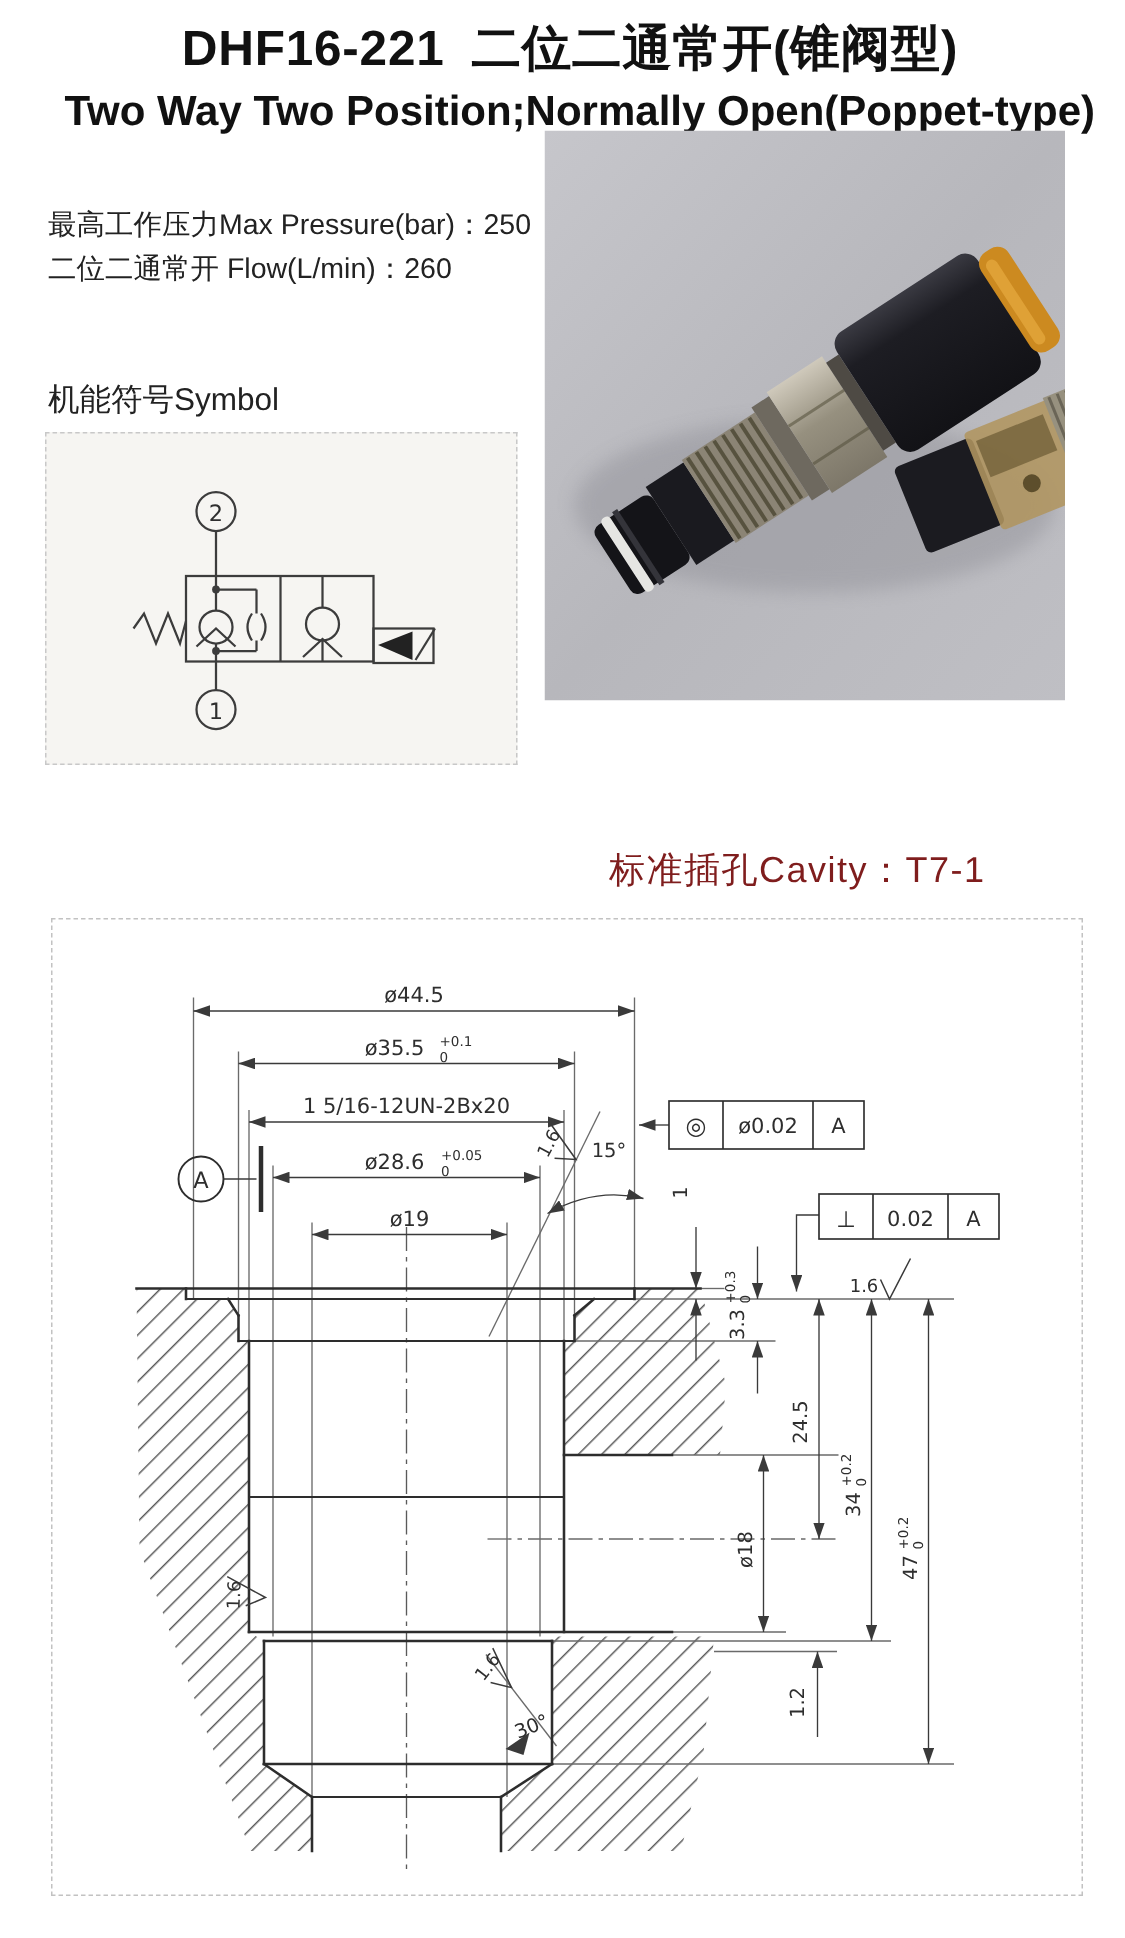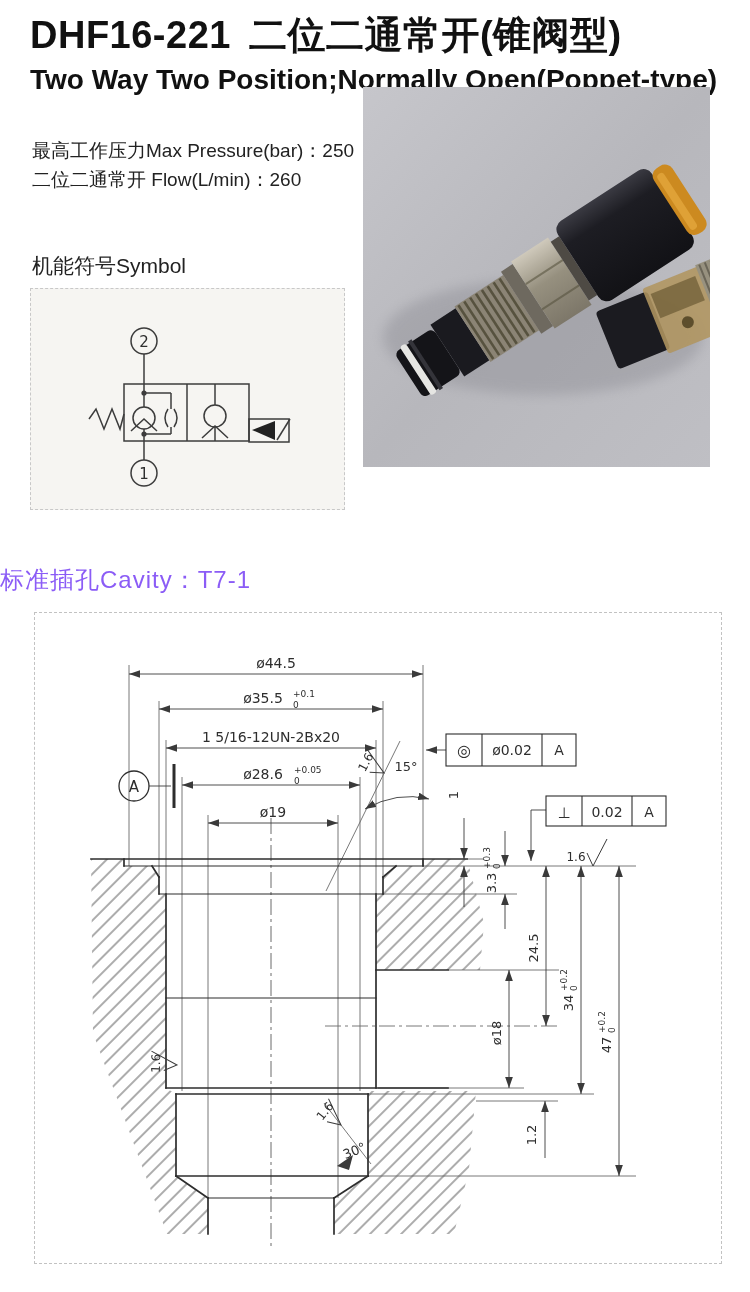--- a/index.html
+++ b/index.html
@@ -1,28 +1,28 @@
 <!DOCTYPE html>
 <html><head>
 <meta charset="utf-8">
 <style>
   html,body{margin:0;padding:0;background:#ffffff;}
   .page{position:relative;width:750px;height:1292px;background:#ffffff;overflow:hidden;
         font-family:"Liberation Sans","DejaVu Sans",sans-serif;color:#1c1c1c;}
   .title-block{position:absolute;left:30px;top:10px;width:700px;}
-  .title-line1{font-size:38px;font-weight:bold;color:#111;letter-spacing:0.5px;white-space:nowrap;}
+  .title-line1{font-size:33px;font-weight:bold;color:#111;letter-spacing:0.5px;white-space:nowrap;text-align:center;}
   .title-line1 .model{margin-right:18px;}
-  .title-line2{font-size:28px;font-weight:bold;color:#111;margin-top:3px;white-space:nowrap;}
+  .title-line2{font-size:28px;font-weight:bold;color:#111;margin-top:3px;white-space:nowrap;text-align:right;}
   .specs{position:absolute;left:32px;top:136px;font-size:19px;color:#222;line-height:29px;}
   .symbol-heading{position:absolute;left:32px;top:252px;font-size:21px;color:#222;}
   .symbol-box{position:absolute;left:30px;top:288px;width:315px;height:222px;
               background:#f6f5f2;border:1px dashed #c8c8c8;box-sizing:border-box;}
   .photo-box{position:absolute;left:363px;top:87px;width:347px;height:380px;}
-  .cavity-heading{position:absolute;left:0;top:564px;width:657px;text-align:left;
-                  font-size:24px;color:#8b5cf6;letter-spacing:1px;}
+  .cavity-heading{position:absolute;left:0;top:564px;width:657px;text-align:right;
+                  font-size:24px;color:#7f1d1d;letter-spacing:1px;}
   .drawing-box{position:absolute;left:34px;top:612px;width:688px;height:652px;
                border:1px dashed #c2c2c2;box-sizing:border-box;background:#fff;}
   svg{display:block;}
   svg text{fill:#2e2e2e;font-family:"DejaVu Sans","Liberation Sans",sans-serif;}
 </style>
 </head>
 <body>
 
 <div class="page">
 

